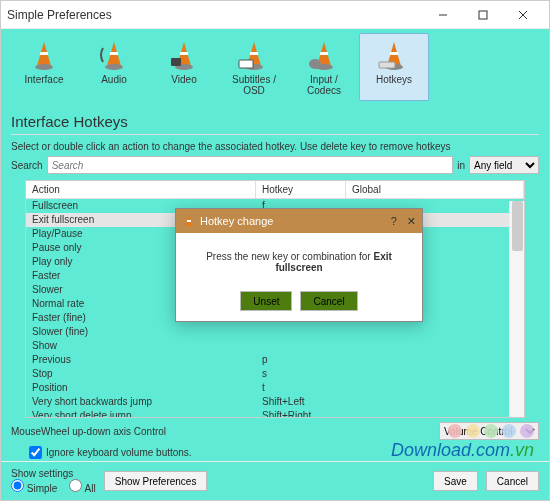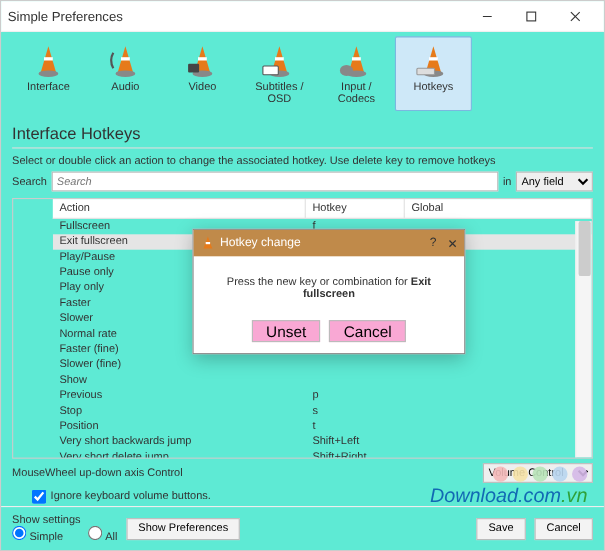--- a/index.html
+++ b/index.html
@@ -20,52 +20,52 @@
 .section-title { font-size: 15px; padding: 8px 10px 4px; color: #333; }
 .hr { border-top: 1px solid #ddd; margin: 0 10px 6px; }
 
 .instr { font-size: 10px; color: #333; padding: 0 10px 4px; }
 .searchrow { display: flex; align-items: center; padding: 0 10px 6px; gap: 4px; }
 .searchrow label { font-size: 10px; }
 .searchrow input[type="text"] { flex: 1; height: 18px; border: 1px solid #bbb; padding: 0 4px; font-size: 10px; font-style: italic; color: #888; }
 .searchrow .in-label { font-size: 10px; }
 .searchrow select { height: 18px; font-size: 10px; border: 1px solid #bbb; width: 70px; }
 
-.table-wrap { margin: 0 10px; border: 1px solid #ccc; height: 252px; overflow: hidden; position: relative; padding-left: 36px; }
+.table-wrap { margin: 0 24px; border: 1px solid #ccc; height: 252px; overflow: hidden; position: relative; }
 .thead { display: flex; background: #fff; border-bottom: 1px solid #e0e0e0; }
 .th { padding: 3px 6px; font-size: 10px; border-right: 1px solid #e0e0e0; color: #333; }
 .th.c1 { width: 230px; } .th.c2 { width: 90px; } .th.c3 { flex: 1; }
 .tbody { height: 232px; overflow: hidden; }
 .tr { display: flex; height: 14px; line-height: 14px; }
 .tr.sel { background: #e5e5e5; }
 .td { padding: 0 6px; font-size: 10px; color: #333; white-space: nowrap; overflow: hidden; }
 .td.c1 { width: 230px; } .td.c2 { width: 90px; } .td.c3 { flex: 1; }
 .scrollbar { position: absolute; right: 0; top: 20px; bottom: 0; width: 15px; background: #f5f5f5; border-left: 1px solid #eee; }
 .scrollbar .thumb { position: absolute; top: 0; left: 2px; width: 11px; height: 50px; background: #ccc; border-radius: 2px; }
 
 .footer1 { display: flex; align-items: center; padding: 4px 10px; gap: 6px; font-size: 10px; }
 .footer1 select { height: 18px; font-size: 10px; border: 1px solid #bbb; width: 100px; margin-left: auto; }
 .chkrow { display: flex; align-items: center; padding: 2px 28px; gap: 4px; font-size: 10px; }
 .chkrow input { margin: 0; }
 
 .bottom { display: flex; align-items: center; padding: 6px 10px; gap: 8px; border-top: 1px solid #eee; margin-top: auto; }
 .bottom .showlabel { font-size: 10px; }
-.bottom .radios { display: flex; gap: 23px; font-size: 10px; align-items: center; }
+.bottom .radios { display: flex; gap: 12px; font-size: 10px; align-items: center; }
 .bottom button { height: 20px; padding: 0 10px; font-size: 10px; border: 1px solid #bbb; background: #f3f3f3; }
 .bottom .spacer { flex: 1; }
 
 .dialog { position: absolute; left: 175px; top: 208px; width: 248px; border: 1px solid #888; background: #fff; box-shadow: 0 4px 16px rgba(0,0,0,0.25); }
 .dialog-titlebar { height: 24px; background: #c08a4a; display: flex; align-items: center; padding: 0 6px; color: #fff; }
 .dialog-title { font-size: 11px; flex: 1; display: flex; align-items: center; gap: 4px; }
 .dialog-title .dicon { width: 14px; height: 14px; }
 .dialog-btns { display: flex; gap: 10px; color: #333; }
 .dialog-body { padding: 18px 12px 10px; text-align: center; font-size: 10px; color: #333; }
 .dialog-body b { font-weight: 600; }
 .dialog-actions { display: flex; justify-content: center; gap: 8px; padding: 8px 10px 10px; }
-.dialog-actions button { height: 20px; padding: 0 12px; font-size: 14px; border: 1px solid #bbb; background: #f9a8d4; }
+.dialog-actions button { height: 20px; padding: 0 12px; font-size: 10px; border: 1px solid #bbb; background: #4d7c0f; }
 
 .watermark { position: absolute; right: 16px; bottom: 40px; opacity: 0.9; pointer-events:none; }
 .watermark .dots { display: flex; gap: 4px; margin-bottom: 2px; justify-content: flex-end; }
 .watermark .dot { width: 14px; height: 14px; border-radius: 50%; }
 .watermark .txt { font-size: 18px; font-weight: 400; font-style: italic; color: #0a5cb0; }
 .watermark .txt .vn { color: #2a9a2a; }
 
 svg.cone { display: block; }
 </style>
 </head>

